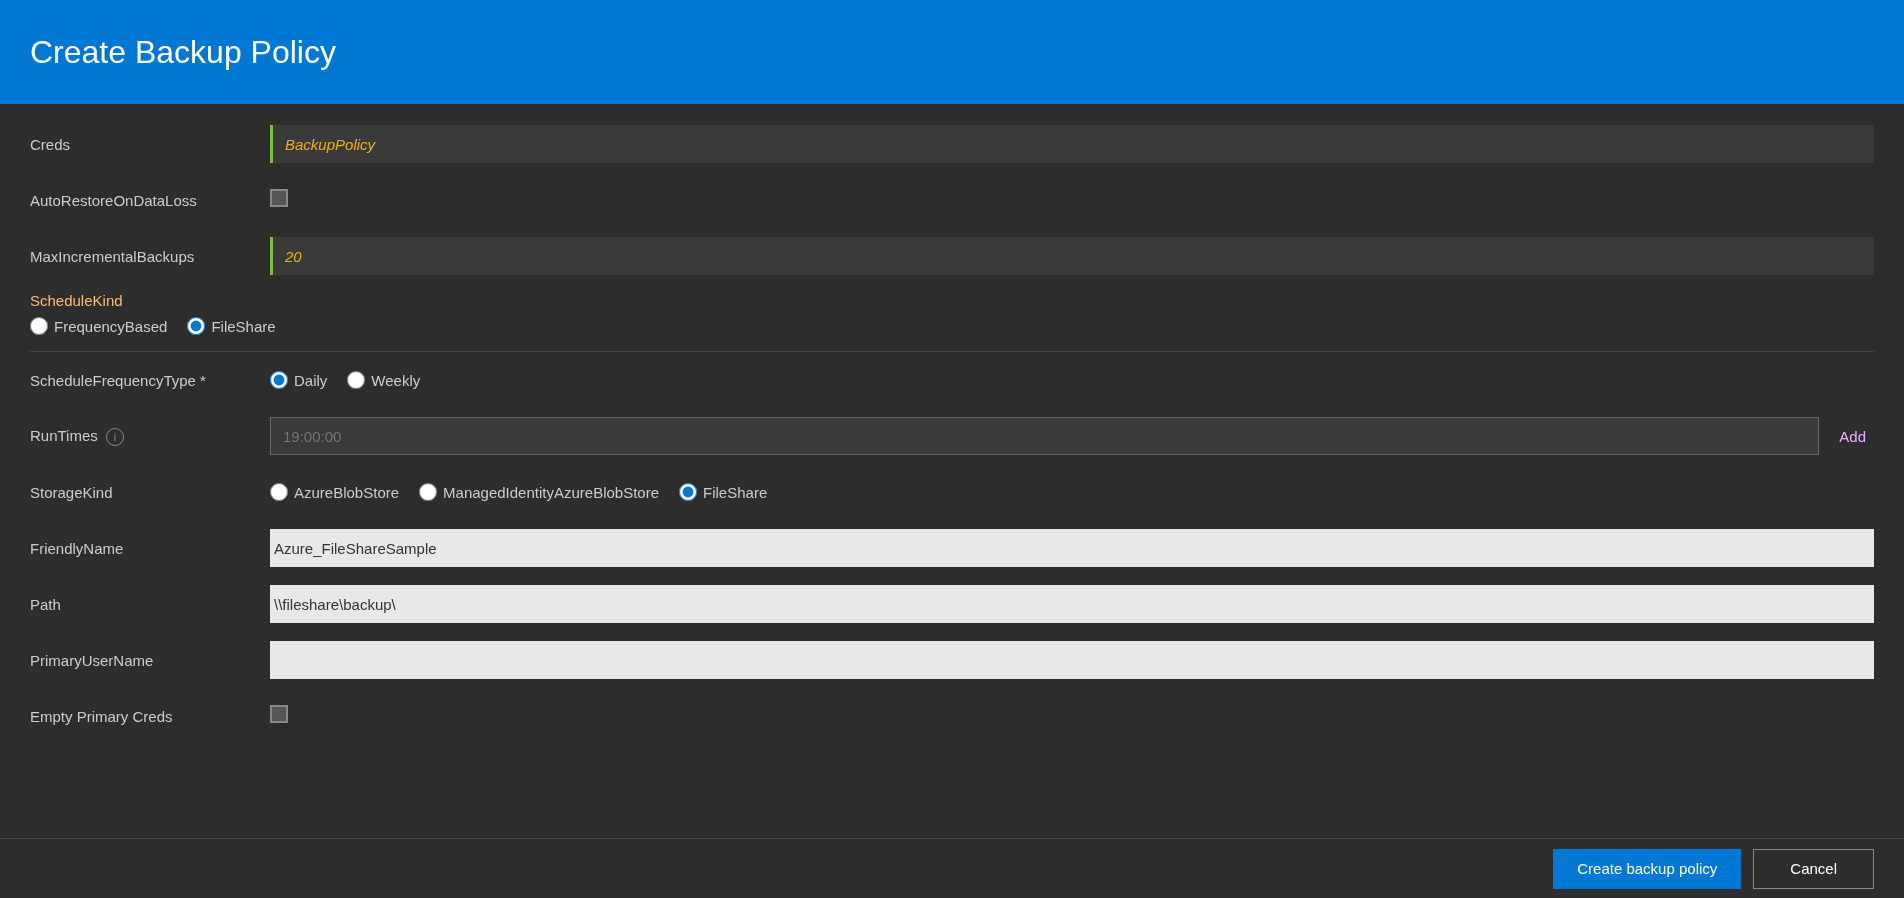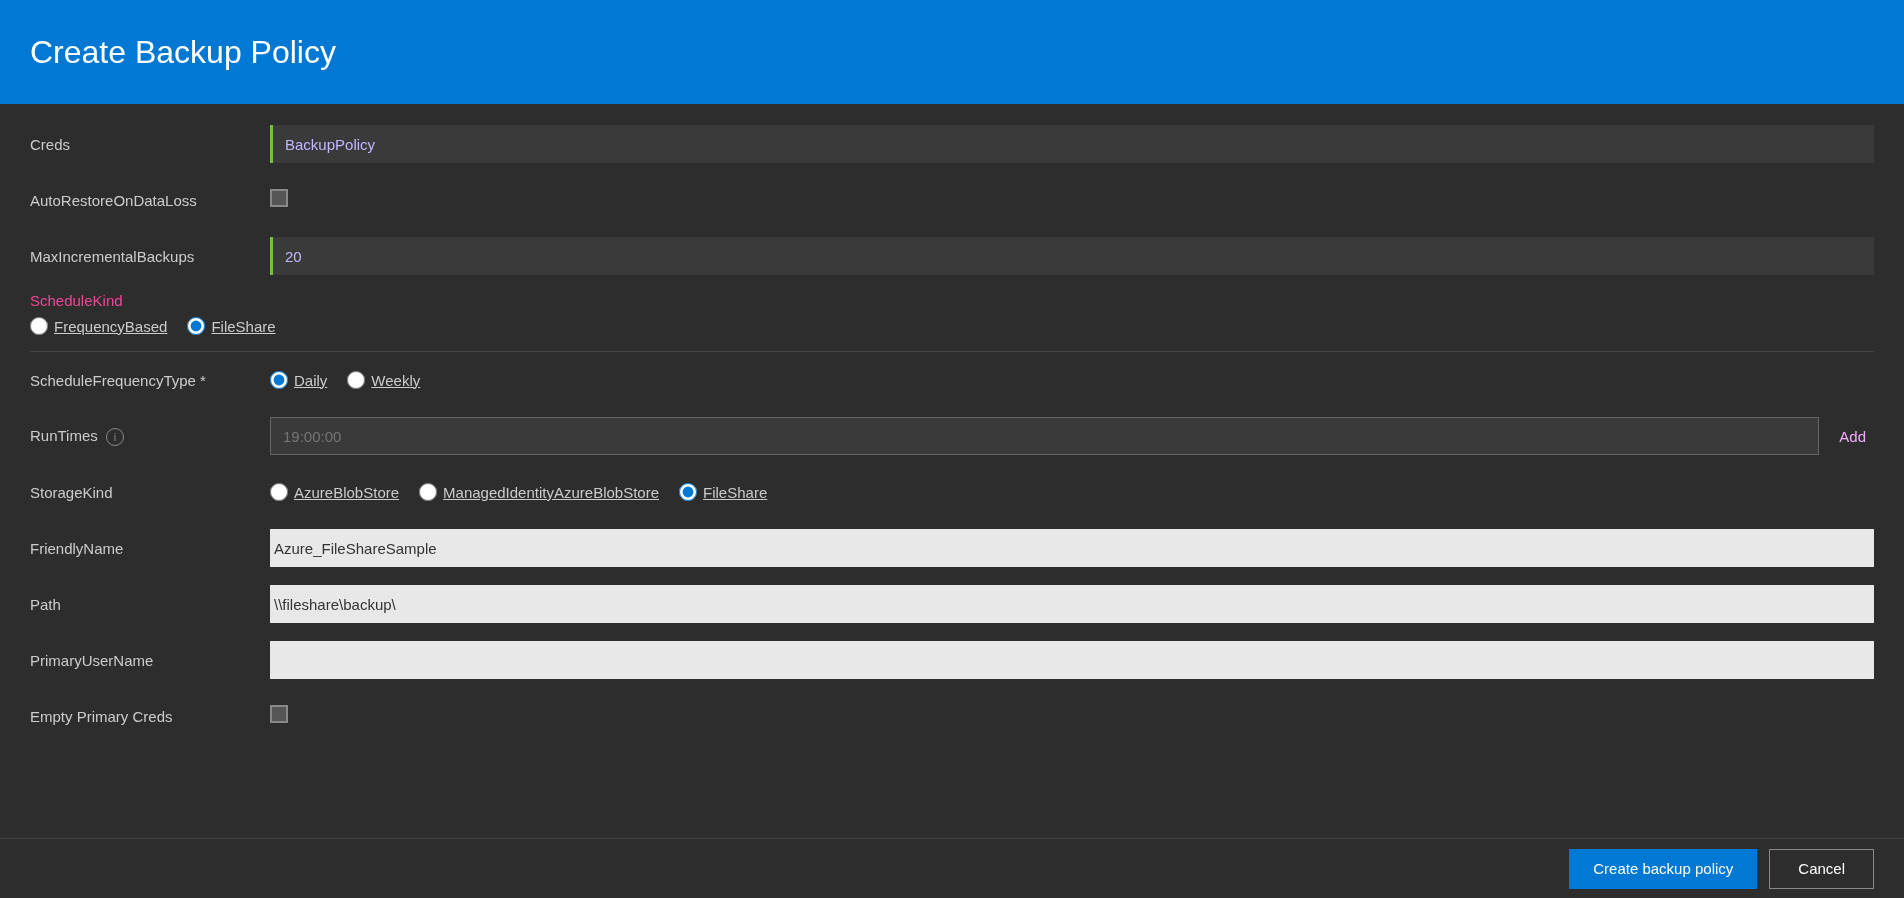--- a/index.html
+++ b/index.html
@@ -54,25 +54,26 @@
 
     .form-field {
       flex: 1;
     }
 
     .text-input {
       width: 100%;
       background-color: #3a3a3a;
       border: none;
       border-left: 3px solid #6fc535;
-      color: #c4b5fd;
+      color: #eab308;
       font-size: 15px;
       padding: 8px 12px;
       height: 38px;
       outline: none;
+      font-style: italic;
     }
 
     .text-input-light-noborder {
       width: 100%;
       background-color: #e8e8e8;
       border: none;
       color: #333333;
       font-size: 15px;
       padding: 8px 4px;
       height: 38px;
@@ -100,39 +101,38 @@
       gap: 20px;
     }
 
     .radio-option {
       display: flex;
       align-items: center;
       gap: 6px;
       cursor: pointer;
       font-size: 15px;
       color: #cccccc;
-      text-decoration: underline;
     }
 
     .radio-input {
       width: 18px;
       height: 18px;
       accent-color: #0078d4;
       cursor: pointer;
     }
 
     .schedule-kind-row {
       display: flex;
       flex-direction: column;
       margin-bottom: 16px;
     }
 
     .schedule-kind-label {
       font-size: 15px;
-      color: #ec4899;
+      color: #fdba74;
       margin-bottom: 8px;
     }
 
     .runtimes-field {
       display: flex;
       align-items: center;
       gap: 12px;
       flex: 1;
     }
 
@@ -180,21 +180,21 @@
       padding: 10px 24px;
       cursor: pointer;
       height: 40px;
     }
 
     .btn-secondary {
       background-color: transparent;
       border: 1px solid #888888;
       color: #ffffff;
       font-size: 15px;
-      padding: 10px 28px;
+      padding: 10px 36px;
       cursor: pointer;
       height: 40px;
     }
 
     .info-icon {
       display: inline-flex;
       align-items: center;
       justify-content: center;
       width: 18px;
       height: 18px;

